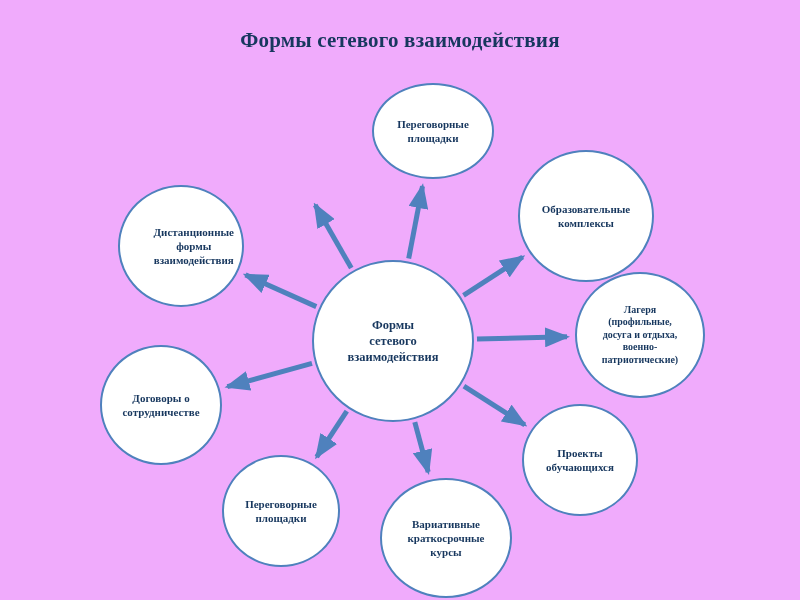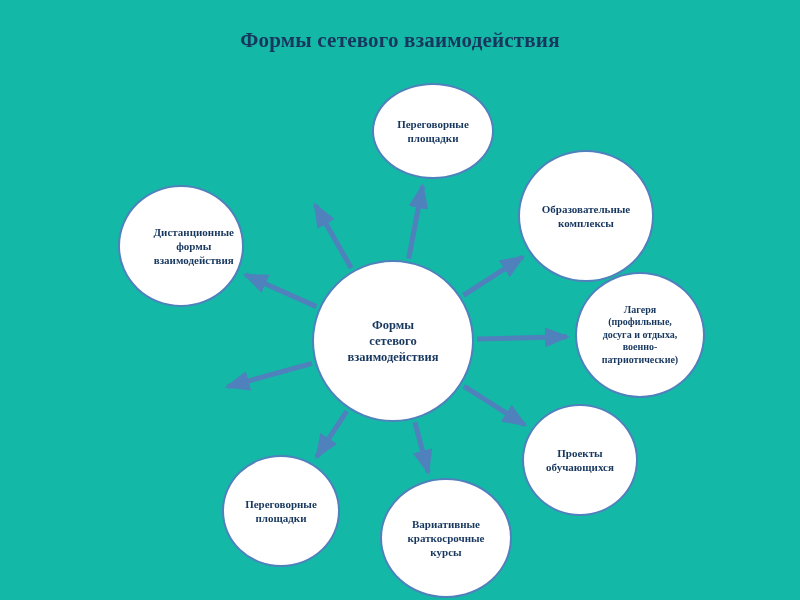--- a/index.html
+++ b/index.html
@@ -1,20 +1,20 @@
 <!DOCTYPE html>
 <html><head>
 <meta charset="utf-8">
 <style>
   html, body { margin: 0; padding: 0; background: #ffffff; }
   .stage {
     position: relative;
     width: 800px;
     height: 600px;
-    background: #14b8a6;
+    background: #f0abfc;
     overflow: hidden;
     font-family: "Liberation Serif", serif;
   }
   .title {
     position: absolute;
     top: 28px;
     left: 0;
     right: 0;
     text-align: center;
     font-weight: bold;
@@ -101,20 +101,24 @@
   <div class="node outer" style="border-color: rgb(79, 129, 189); color: rgb(23, 55, 94); left: 522px; top: 404px; width: 116px; height: 112px;">
     <span>Проекты
 обучающихся</span>
   </div>
 
   <div class="node outer" style="border-color: rgb(79, 129, 189); color: rgb(23, 55, 94); left: 222px; top: 455px; width: 118px; height: 112px;">
     <span>Переговорные
 площадки</span>
   </div>
 
+  <div class="node outer" style="border-color: rgb(79, 129, 189); color: rgb(23, 55, 94); left: 100px; top: 345px; width: 122px; height: 120px;">
+    <span>Договоры о
+сотрудничестве</span>
+  </div>
 
   <div class="node outer" style="border-color: rgb(79, 129, 189); color: rgb(23, 55, 94); left: 118px; top: 185px; width: 126px; height: 122px; justify-content: flex-end;">
     <span>Дистанционные
 формы
 взаимодействия</span>
   </div>
 
   <div class="node center-node" style="border-color: rgb(79, 129, 189); color: rgb(23, 55, 94); left: 312px; top: 260px; width: 162px; height: 162px;">
     <span>Формы
 сетевого

